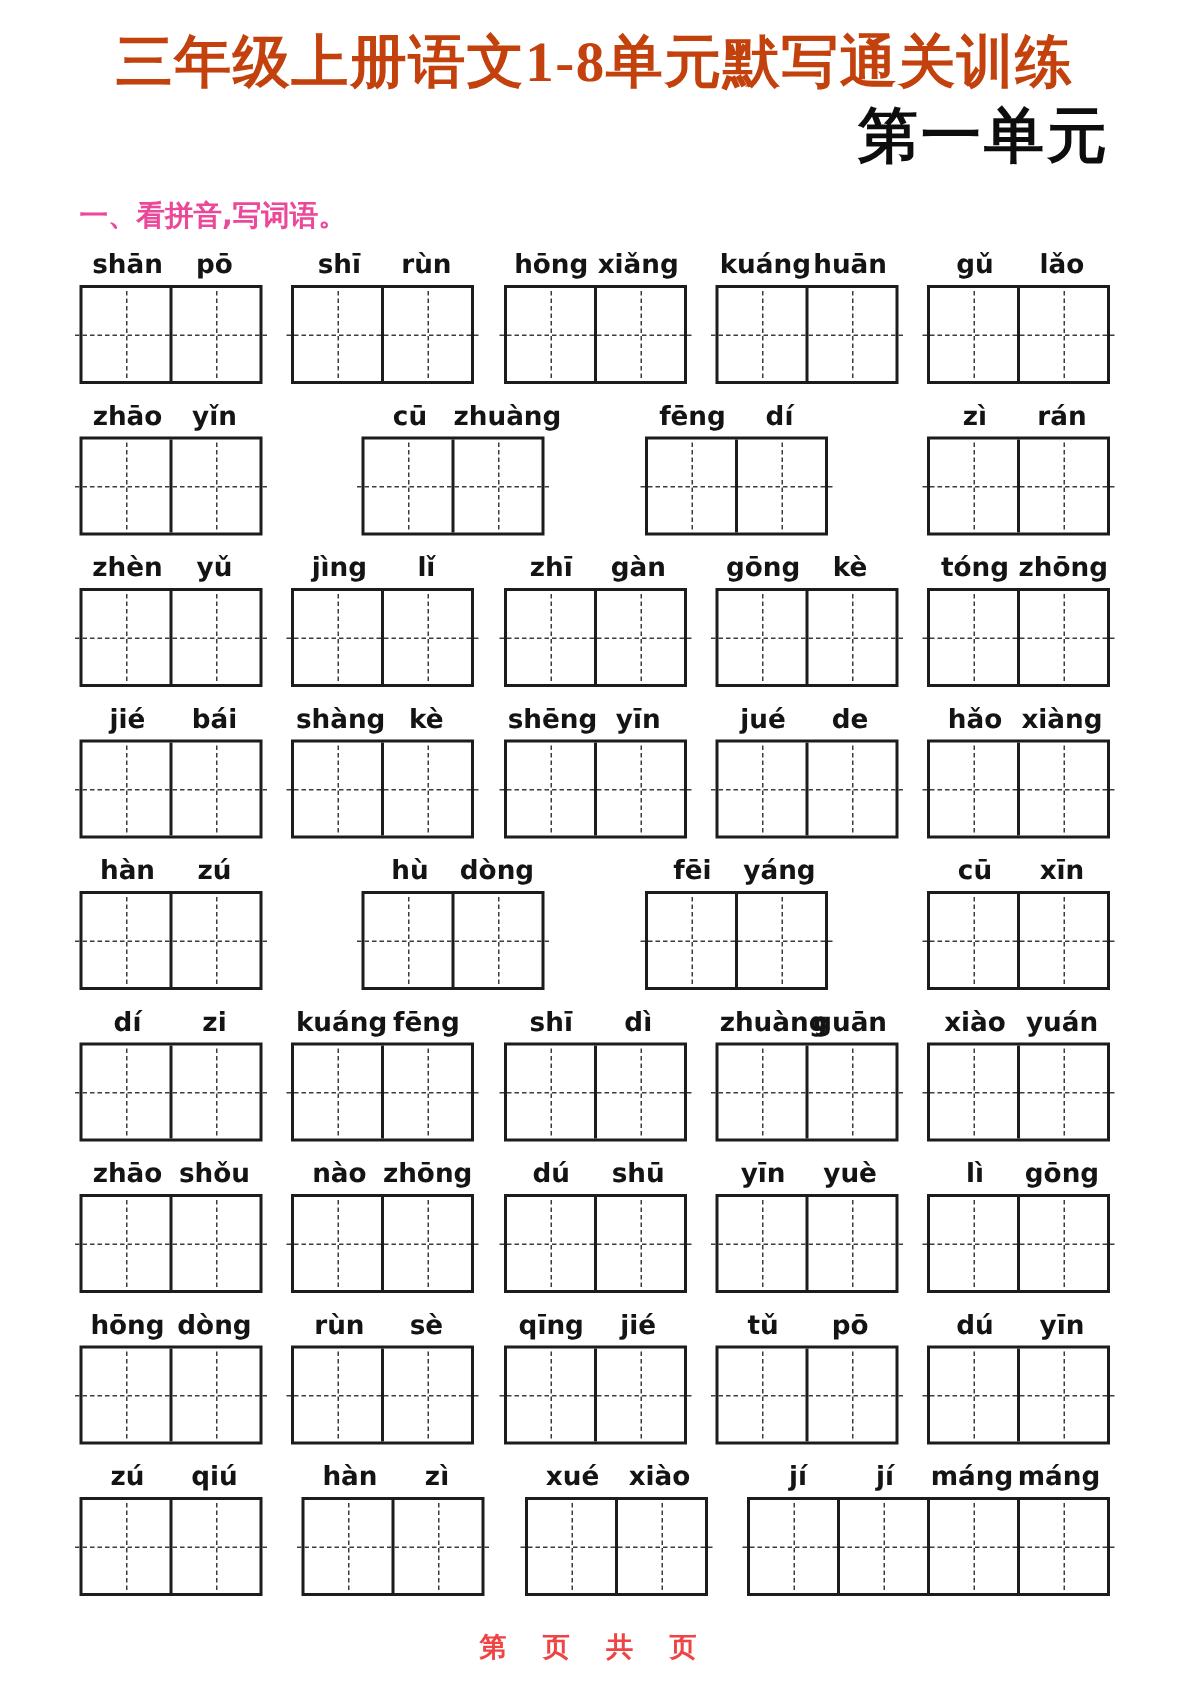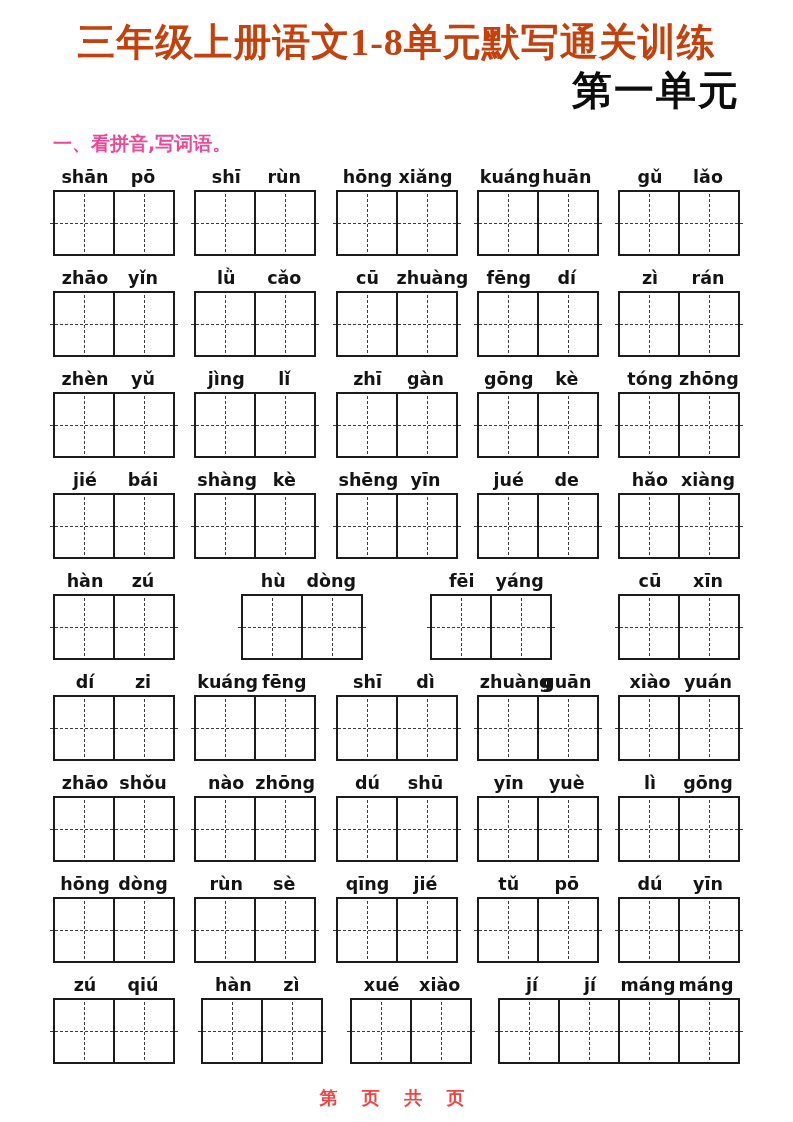--- a/index.html
+++ b/index.html
@@ -117,30 +117,20 @@
             <span class="syl">zhāo</span>
             <span class="syl">yǐn</span>
           </div>
           <div class="box">
             <div class="cell"></div>
             <div class="cell"></div>
           </div>
         </div>
         <div class="group">
           <div class="labels">
-            <span class="syl">lǜ</span>
-            <span class="syl">cǎo</span>
-          </div>
-          <div class="box">
-            <div class="cell"></div>
-            <div class="cell"></div>
-          </div>
-        </div>
-        <div class="group">
-          <div class="labels">
             <span class="syl">cū</span>
             <span class="syl">zhuàng</span>
           </div>
           <div class="box">
             <div class="cell"></div>
             <div class="cell"></div>
           </div>
         </div>
         <div class="group">
           <div class="labels">

